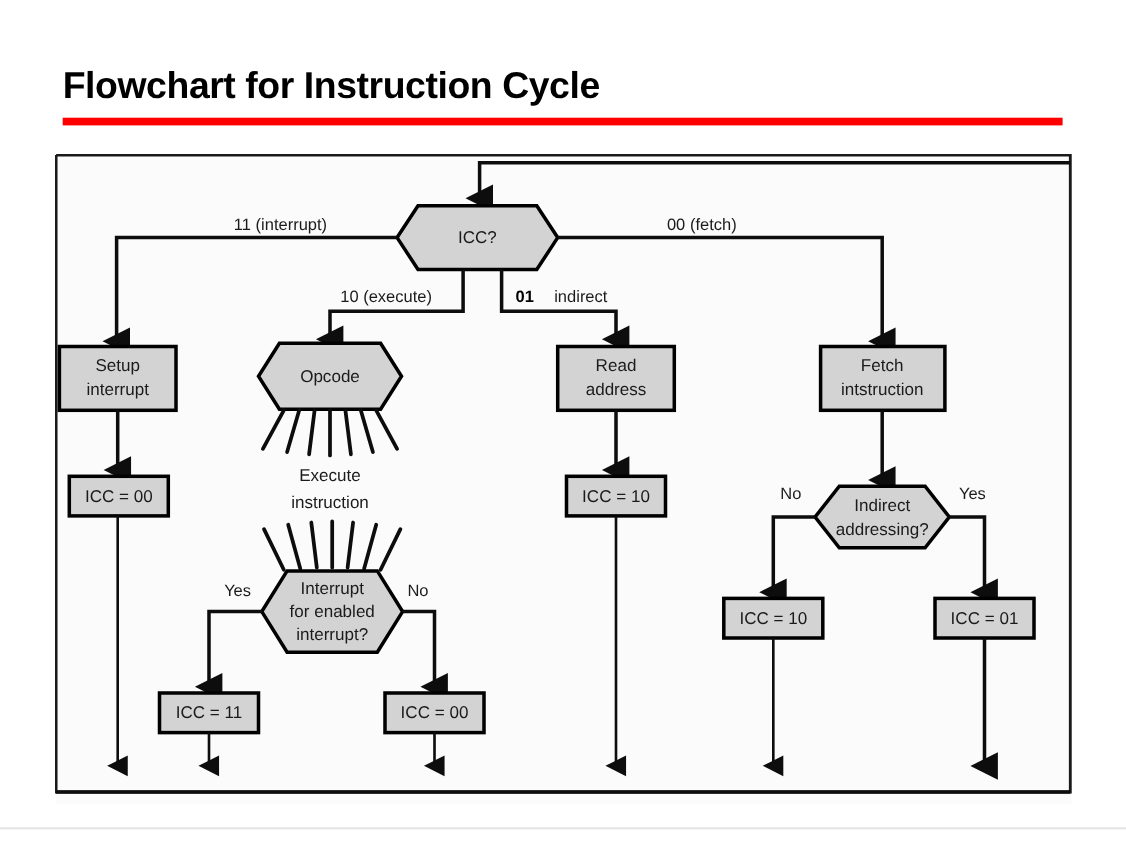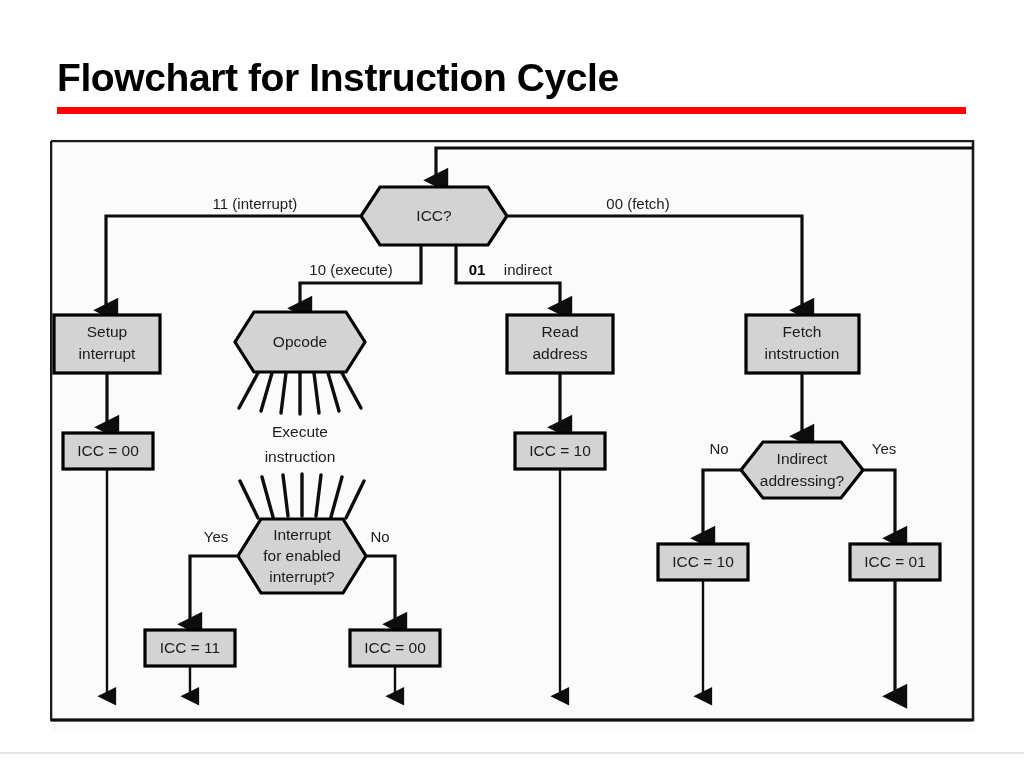--- a/index.html
+++ b/index.html
@@ -10,21 +10,21 @@
     overflow:hidden;
     position:relative;
   }
   #slide{position:relative;width:1024px;height:768px;background:#fff;}
 
   
   #title-block{position:absolute;left:57px;top:55px;width:910px;}
   #page-title{
     font-family:"Liberation Sans", sans-serif;
     font-weight:bold;
-    font-size:39px;
+    font-size:34px;
     line-height:46px;
     color:#000000;
     letter-spacing:-0.4px;
     white-space:nowrap;
   }
   #title-rule{
     margin-top:6px;
     height:7px;
     width:909px;
     background:#fe0000;

